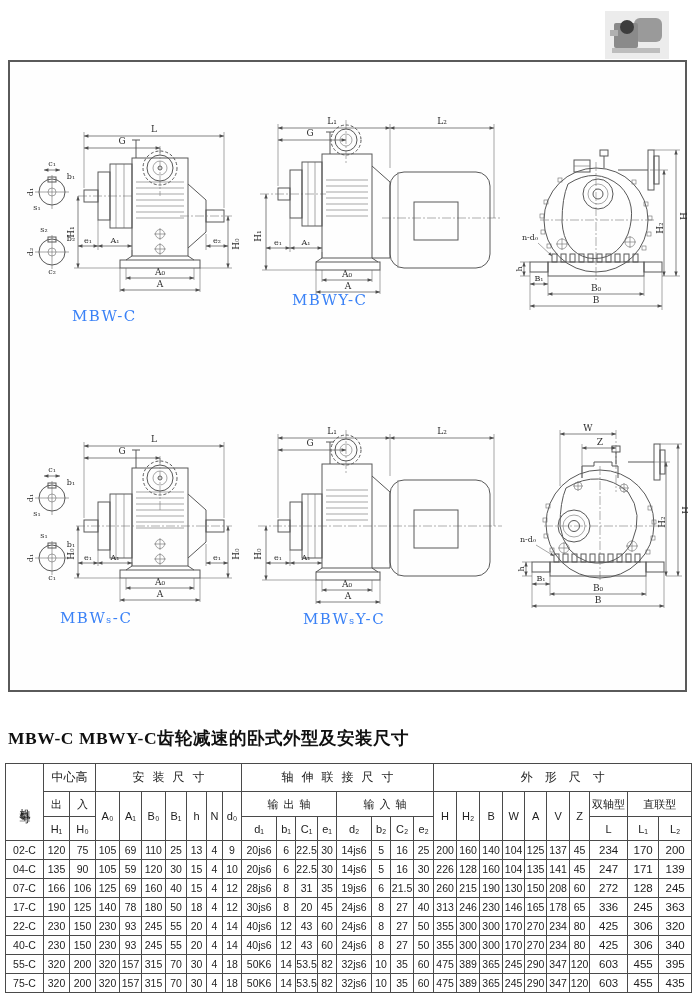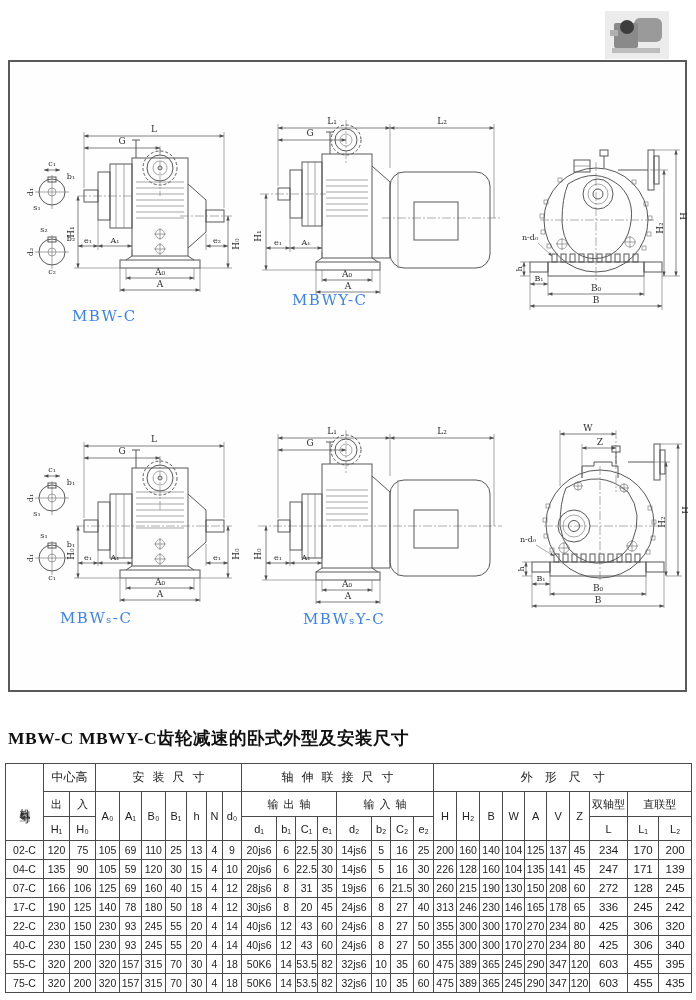--- a/index.html
+++ b/index.html
@@ -663,21 +663,21 @@
           <td>40</td>
           <td>313</td>
           <td>246</td>
           <td>230</td>
           <td>146</td>
           <td>165</td>
           <td>178</td>
           <td>65</td>
           <td class="big">336</td>
           <td class="big">245</td>
-          <td class="big">242</td>
+          <td class="big">363</td>
         </tr>
         <tr>
           <td>22-C</td>
           <td>230</td>
           <td>150</td>
           <td>230</td>
           <td>93</td>
           <td>245</td>
           <td>55</td>
           <td>20</td>

